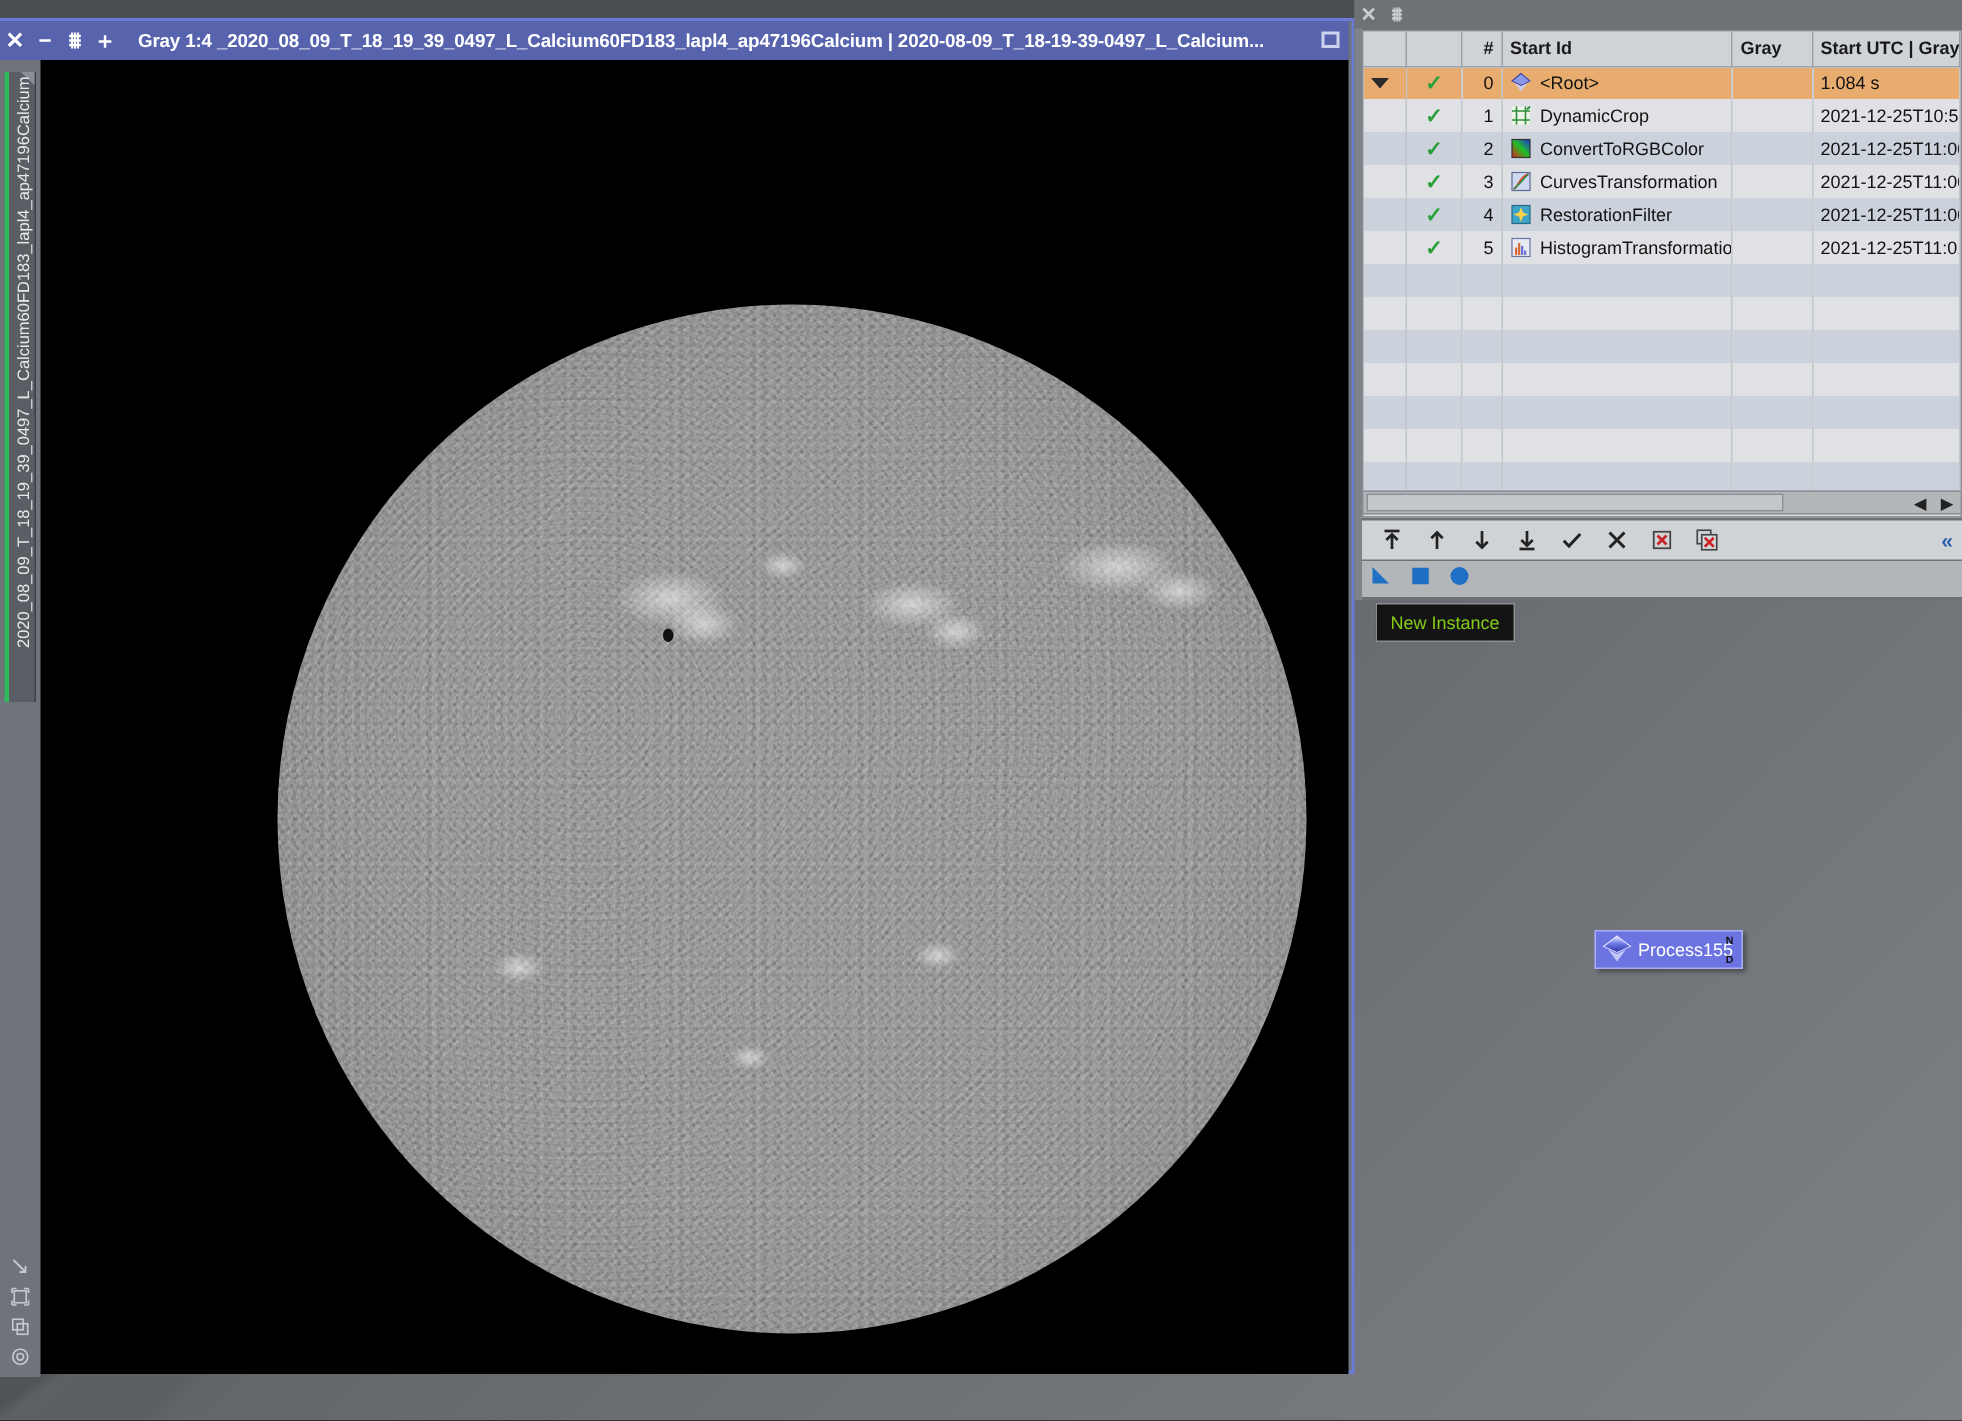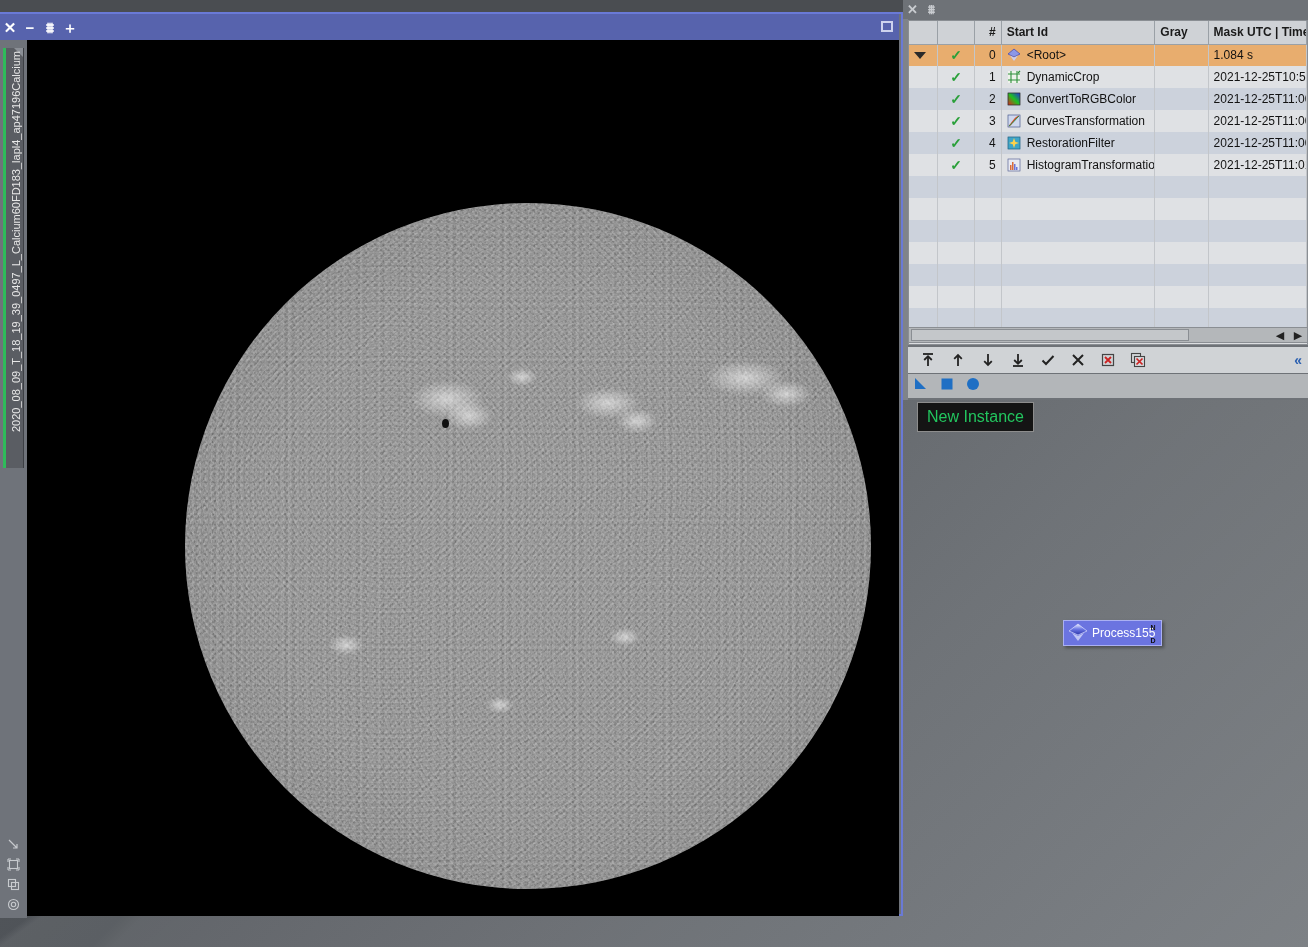--- a/index.html
+++ b/index.html
@@ -200,21 +200,21 @@
   
   #shape-row {
     position:absolute; left:5px; top:374px; width:400px; height:24px;
     background:#b3b6b9; display:flex; align-items:center; padding-left:6px; gap:12px;
   }
   .shape { cursor:pointer; }
 
   
   #tooltip {
     position:absolute; left:917px; top:402px;
-    background:#141414; color:#22c55e; font-size:16px;
+    background:#141414; color:#84cc16; font-size:12px;
     padding:5px 9px; border:1px solid #8d8d8d;
   }
 
   
   #proc-node {
     position:absolute; left:1063px; top:620px; width:99px; height:26px;
     background:#6b74e0; border:1px solid #aab0f2;
     display:flex; align-items:center; padding-left:3px;
     box-shadow:2px 2px 3px rgba(0,0,0,0.35);
     cursor:pointer;
@@ -234,20 +234,21 @@
   <div id="desktop-top"></div>
 </div>
 
 <div id="image-window">
 
   <div id="title-bar">
     <div class="win-btn">✕</div>
     <div class="win-btn">−</div>
     <div class="win-btn">⩩</div>
     <div class="win-btn">＋</div>
+    <div id="title-text">Gray 1:4 _2020_08_09_T_18_19_39_0497_L_Calcium60FD183_lapl4_ap47196Calcium | 2020-08-09_T_18-19-39-0497_L_Calcium...</div>
     <div id="title-restore"></div>
   </div>
 
   <div id="left-strip">
     <div id="vtab">
       <div id="vtab-corner"></div>
       <div id="vtab-label">2020_08_09_T_18_19_39_0497_L_Calcium60FD183_lapl4_ap47196Calcium</div>
     </div>
 
     <div id="left-icons">
@@ -310,21 +311,21 @@
 
   <div id="table-wrap">
     <table id="proc-table">
       <thead>
         <tr>
           <th class="c-tree"></th>
           <th class="c-chk"></th>
           <th class="c-num">#</th>
           <th class="c-proc">Start Id</th>
           <th class="c-mask">Gray</th>
-          <th class="c-time">Mask UTC | Time</th>
+          <th class="c-time">Start UTC | Gray</th>
         </tr>
       </thead>
       <tbody id="proc-tbody">
           <tr class="row-root">
             <td class="c-tree"><span class="tri"></span></td>
             <td class="c-chk" style="text-align: center;"><span class="tickmark">✓</span></td>
             <td class="c-num">0</td>
             <td class="c-proc">
               <div class="proc-cell">
                 <svg width="14" height="14" viewBox="0 0 14 14" class="pico">

